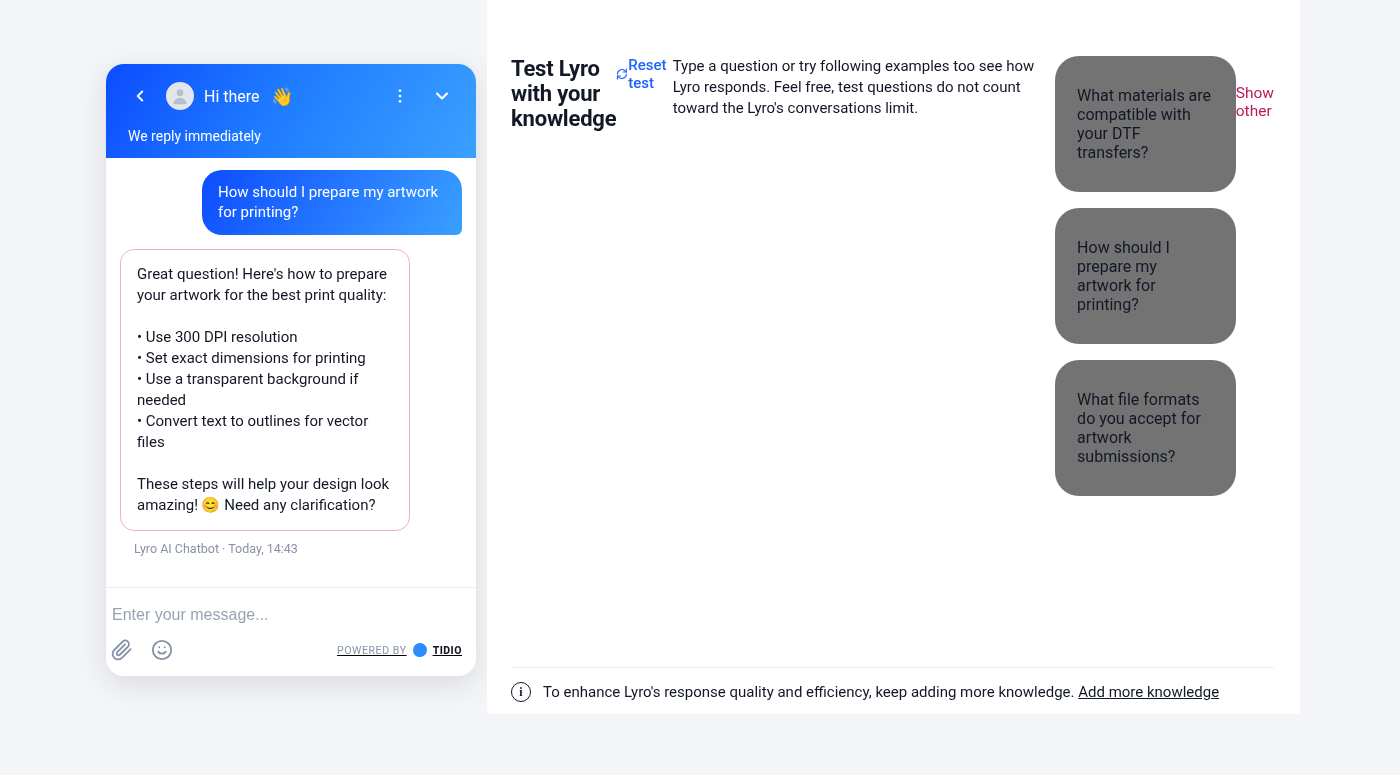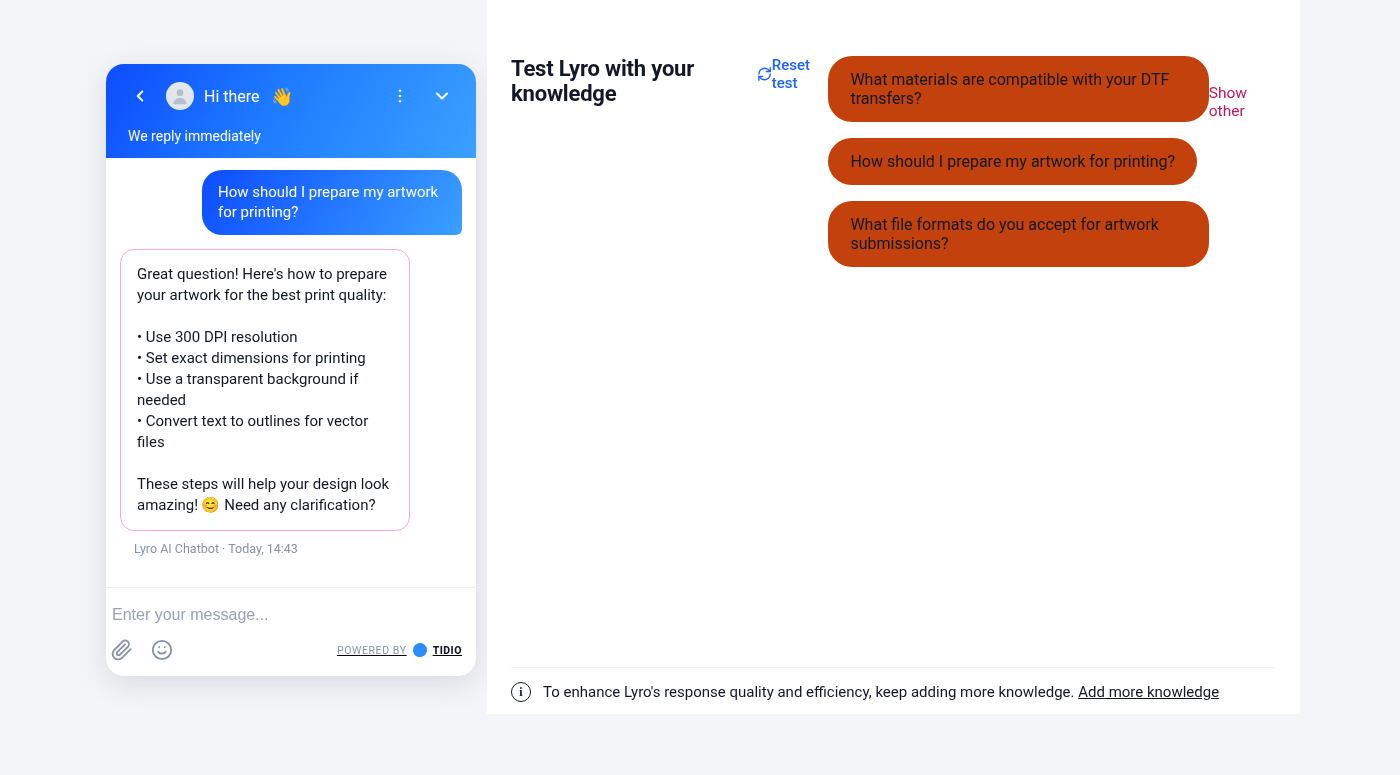--- a/index.html
+++ b/index.html
@@ -151,23 +151,23 @@
   .reset svg { width:18px; height:18px; stroke:#1e62ff; }
   .panel-desc {
     font-size: 15px;
     color: #121826;
     line-height: 1.4;
     max-width: 760px;
     margin-bottom: 26px;
   }
   .suggestions { display:flex; flex-direction:column; gap:16px; align-items:flex-start; }
   .suggestion {
-    background: #c2410c;
+    background: #737373;
     border-radius: 24px;
-    padding: 14px 22px;
+    padding: 30px 22px;
     font-size: 16px;
     color: #121826;
     cursor: pointer;
     display: inline-block;
   }
   .show-other {
     margin-top: 28px;
     color: #be185d;
     font-size: 15.5px;
     cursor: pointer;
@@ -278,20 +278,21 @@
       <div class="reset">
         <svg viewBox="0 0 24 24" fill="none" stroke-width="2.2" stroke-linecap="round" stroke-linejoin="round">
             <path d="M21 2v6h-6"></path>
             <path d="M3 12a9 9 0 0 1 15-6.7L21 8"></path>
             <path d="M3 22v-6h6"></path>
             <path d="M21 12a9 9 0 0 1-15 6.7L3 16"></path>
           </svg>
         <span>Reset test</span>
       </div>
     </div>
+    <div class="panel-desc">Type a question or try following examples too see how Lyro responds. Feel free, test questions do not count toward the Lyro's conversations limit.</div>
 
     <div class="suggestions">
       <div class="suggestion">What materials are compatible with your DTF transfers?</div>
       <div class="suggestion">How should I prepare my artwork for printing?</div>
       <div class="suggestion">What file formats do you accept for artwork submissions?</div>
     </div>
 
     <div class="show-other">Show other</div>
 
     <div class="panel-footer">

